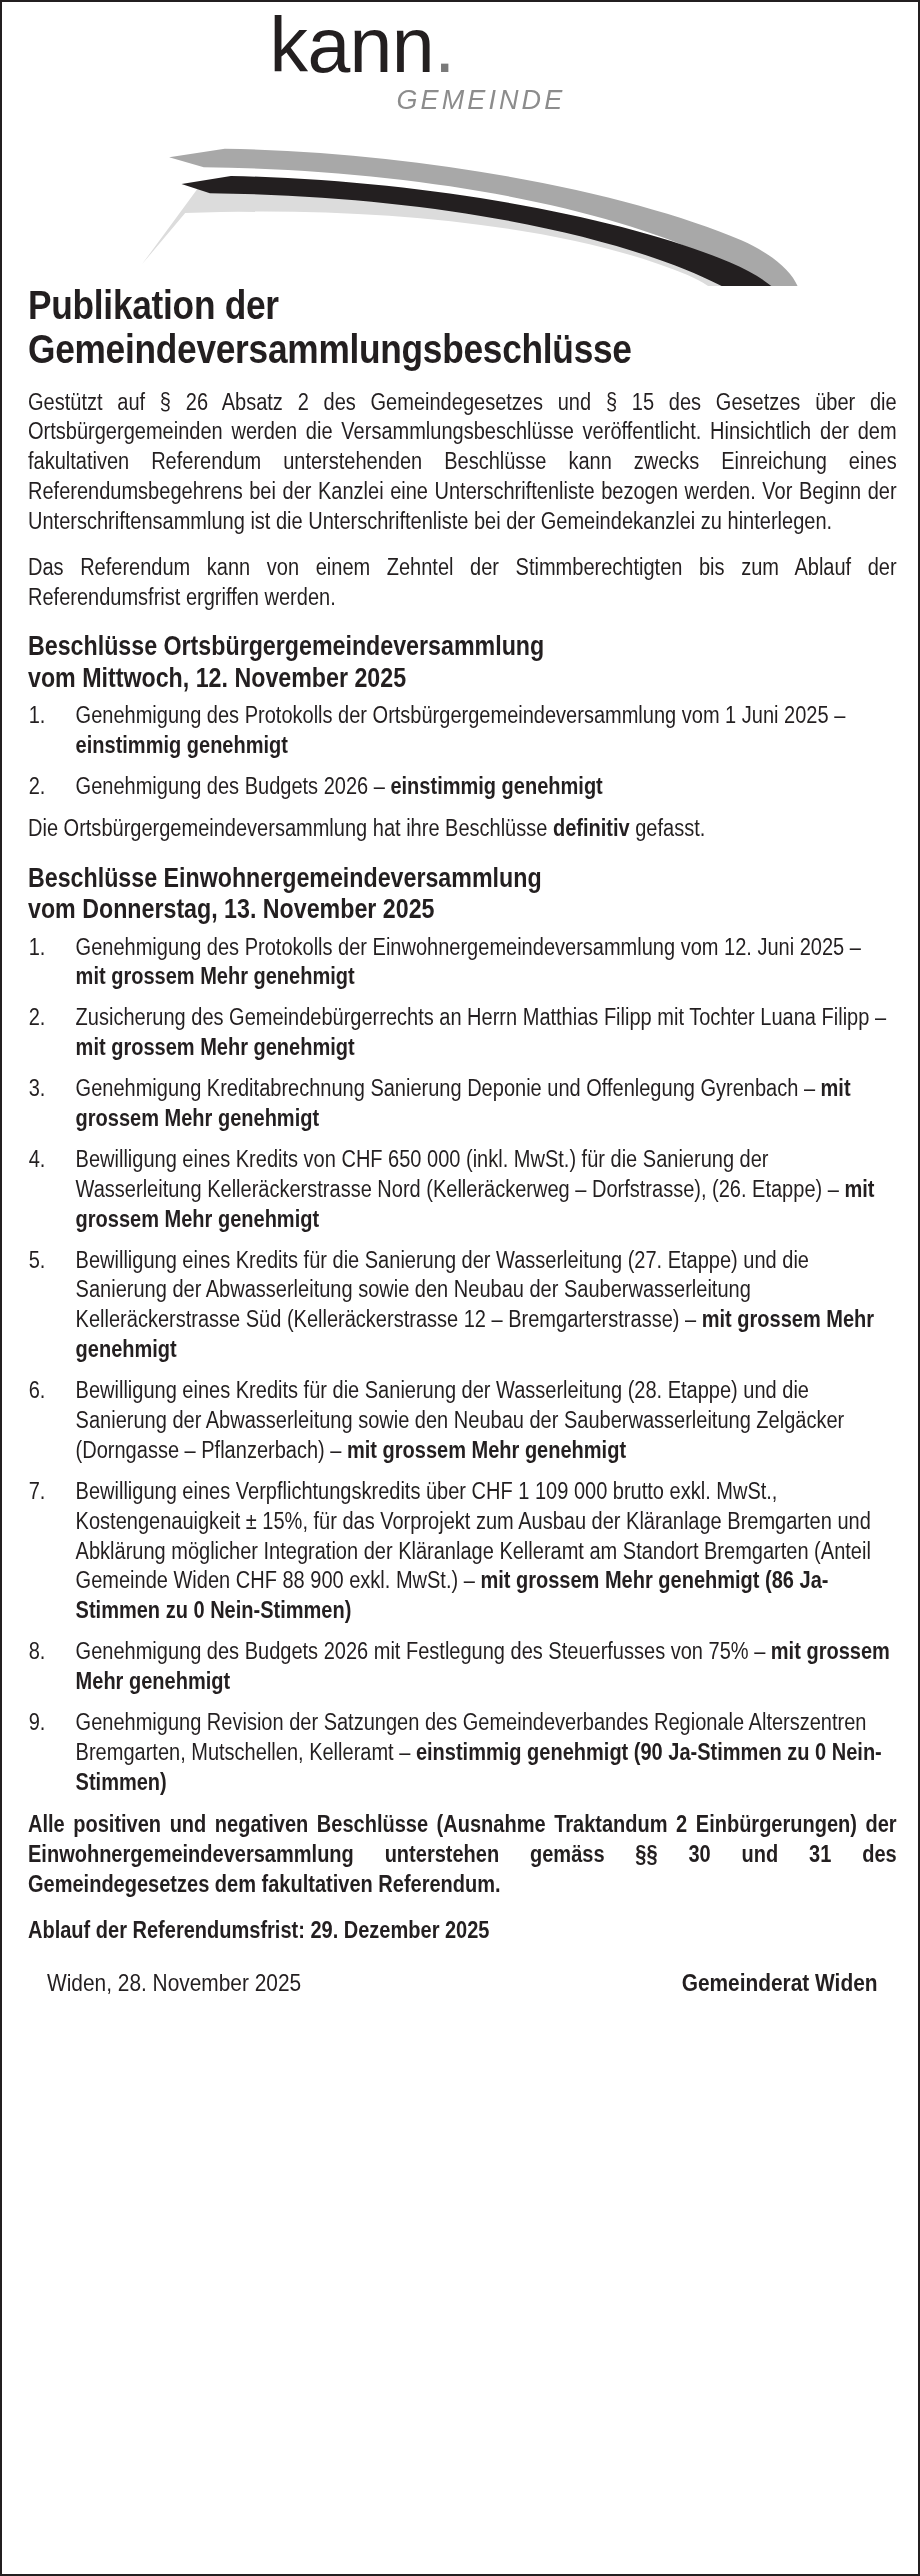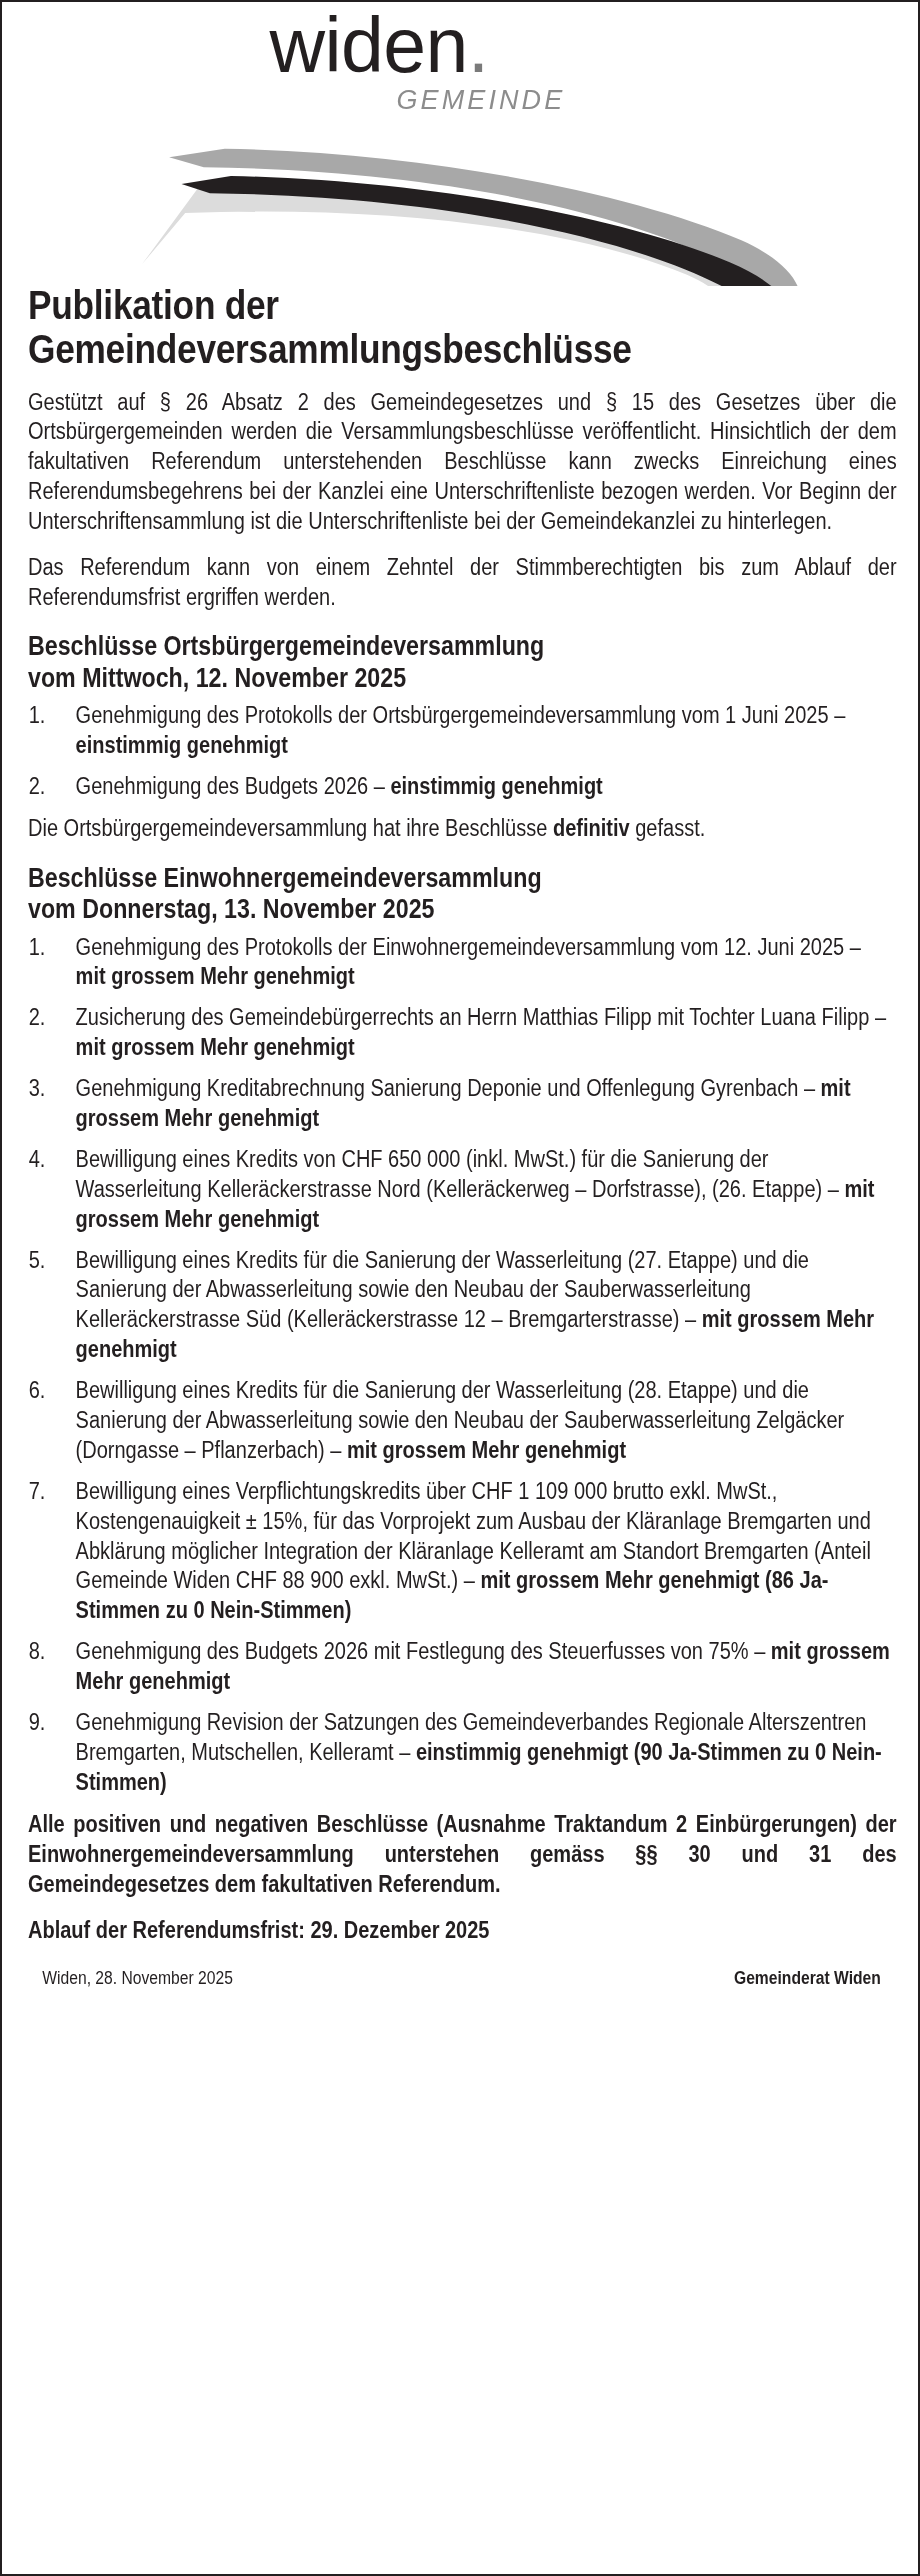--- a/index.html
+++ b/index.html
@@ -147,21 +147,21 @@
   .para.bold {
     font-weight: 700;
   }
 
   
   .footer {
     display: flex;
     justify-content: space-between;
     align-items: baseline;
     font-family: "Liberation Sans Narrow", "Liberation Sans", sans-serif;
-    font-size: 18px;
+    font-size: 24px;
     line-height: 1.3;
     color: #231f20;
     margin: 21px 2.5px 0 2.5px;
   }
   .footer .left {
     transform: scaleX(0.87);
     transform-origin: left baseline;
   }
   .footer .right {
     font-weight: 700;
@@ -169,21 +169,21 @@
     transform-origin: right baseline;
   }
 </style>
 </head>
 <body>
 
 <div class="page">
   <div class="inner">
 
     <div class="logo-block">
-      <div class="logo-wordmark"><span>widen</span><span class="logo-dot">.</span></div>
+      <div class="logo-wordmark"><span>kann</span><span class="logo-dot">.</span></div>
       <div class="logo-sub">GEMEINDE</div>
 
       <svg class="swoosh" viewBox="0 0 1280 270" preserveAspectRatio="none">
 
         <path d="M 8 235 L 100 110 C 430 108 760 165 930 232 C 1010 266 1040 320 985 352 L 985 352 C 950 372 930 395 960 420 L 1050 470 L 1000 470 C 930 430 905 395 935 362 C 975 320 960 282 890 252 C 700 172 380 140 78 152 Z" fill="#dcdcdc"></path>
 
         <path d="M 52 62 L 142 48 C 470 54 800 120 978 196 C 1072 238 1104 300 1040 338 C 995 364 985 392 1028 424 L 1140 500 L 1072 500 C 1000 452 962 408 1000 372 C 1055 320 1032 276 950 234 C 772 142 452 82 108 78 Z" fill="#a8a8a8"></path>
 
         <path d="M 72 105 L 152 92 C 480 100 790 160 960 232 C 1060 274 1094 336 1030 376 C 986 404 980 430 1022 462 L 1150 545 L 1090 545 C 1000 492 958 448 996 410 C 1050 356 1030 312 946 270 C 772 182 462 124 118 120 Z" fill="#231f20"></path>
       </svg>

